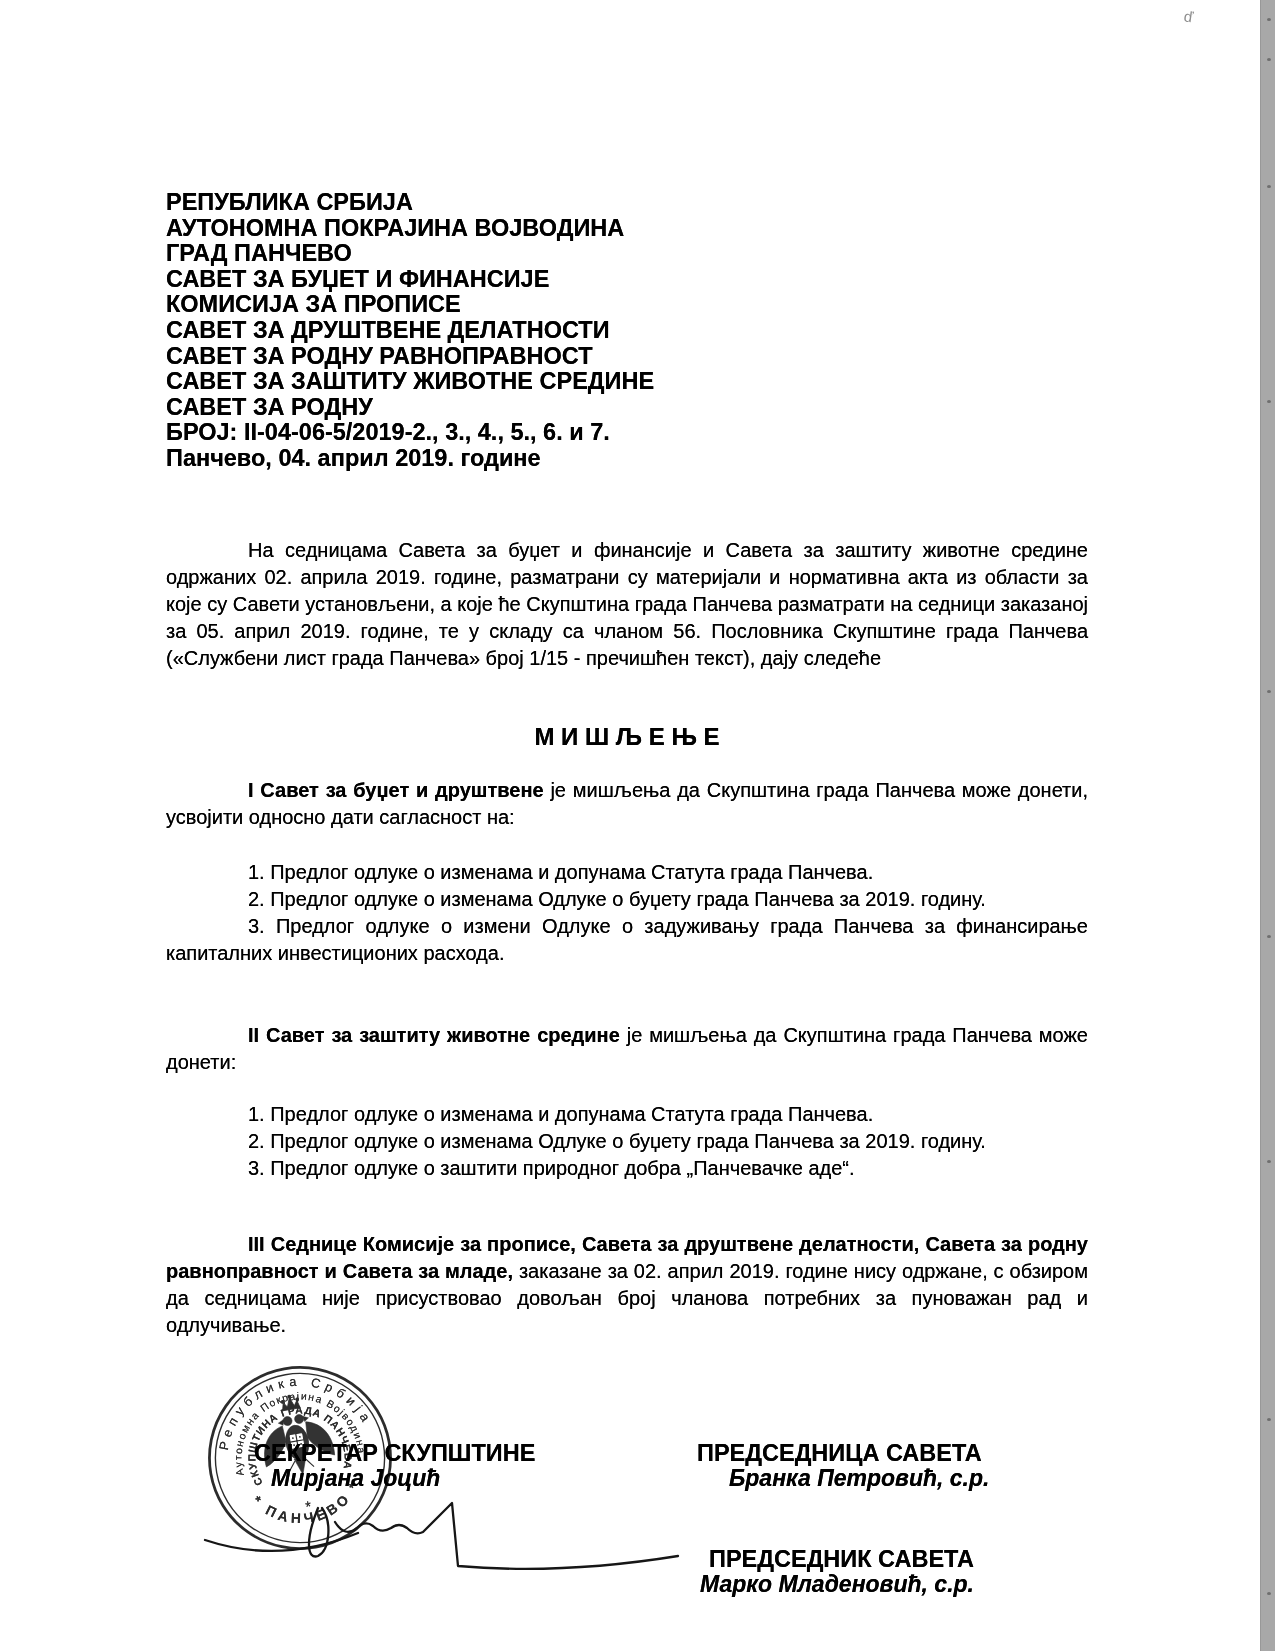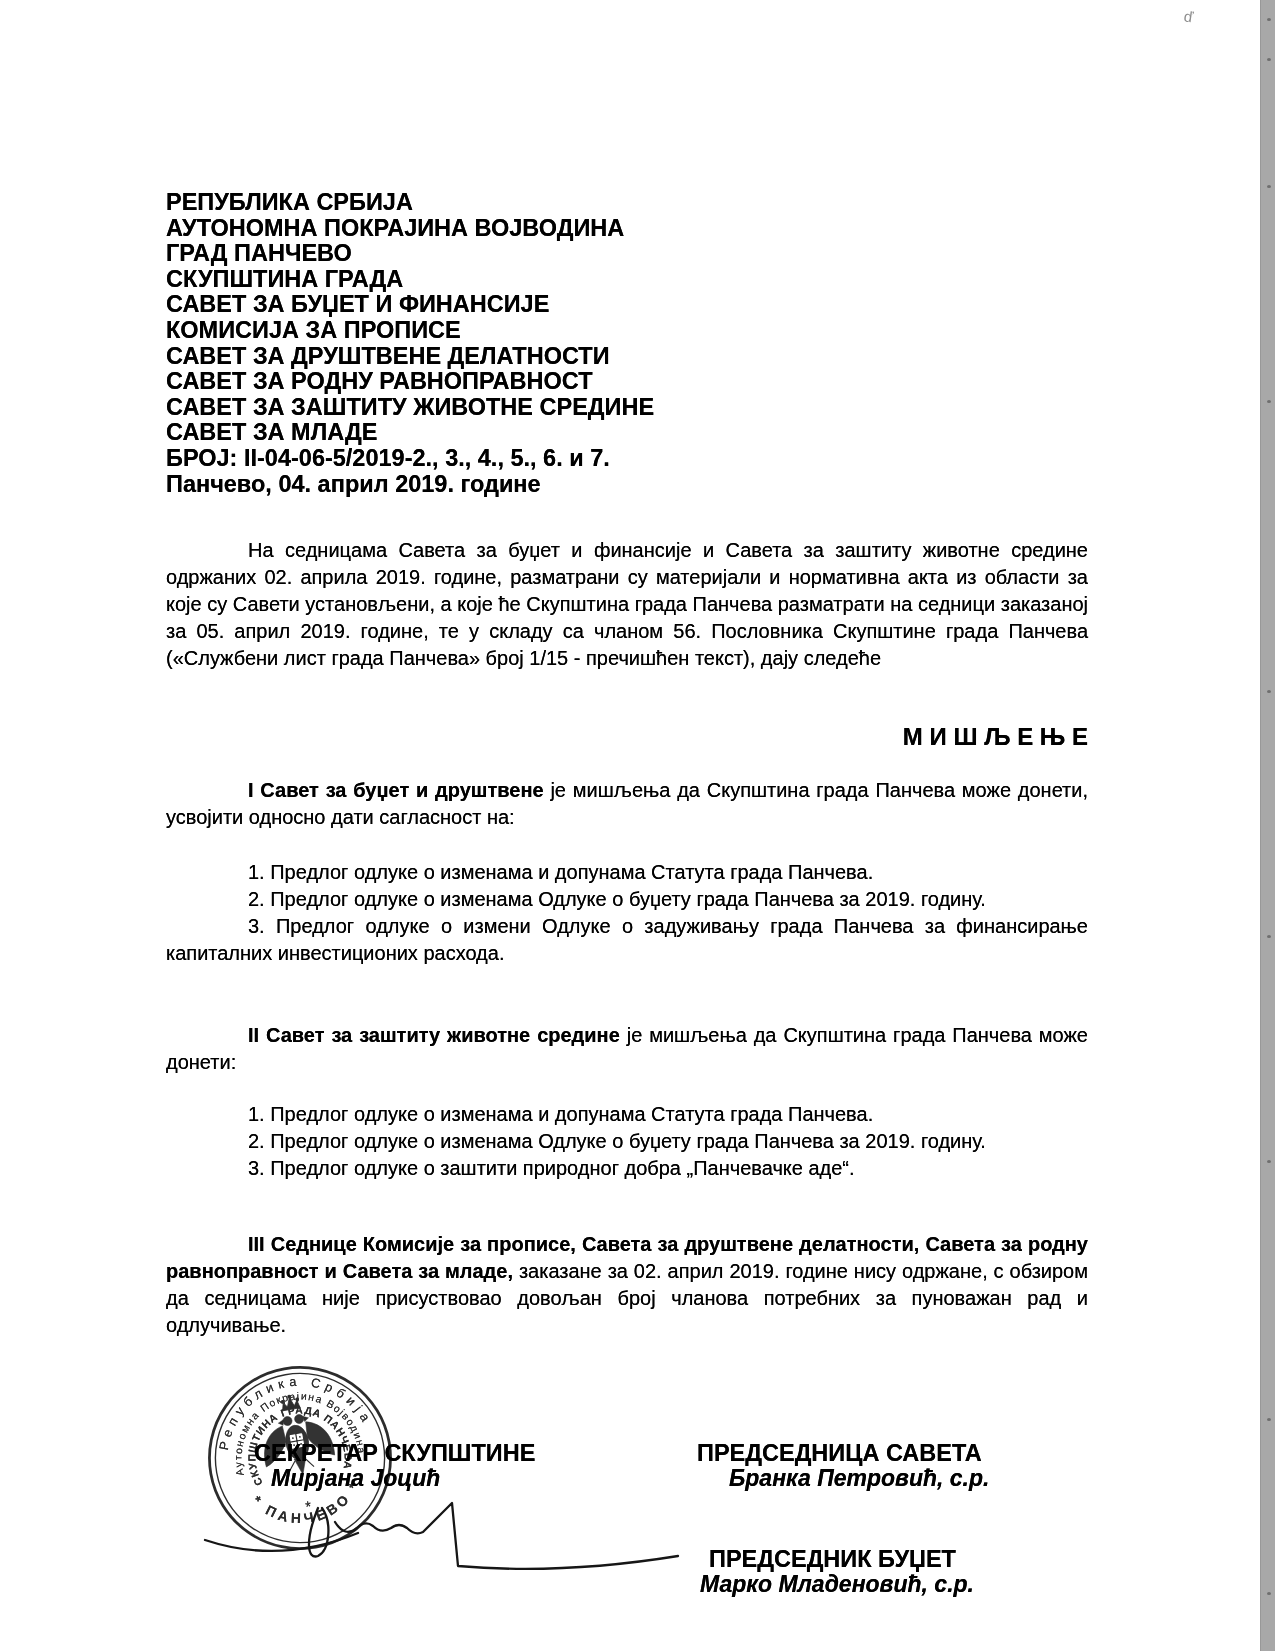--- a/index.html
+++ b/index.html
@@ -19,21 +19,21 @@
   }
   .block {
     position:absolute; left:166px; width:922px;
     font-size:20px; line-height:27px;
     text-align:justify;
   }
   .indent { text-indent:82px; }
   .bold { font-weight:700; }
   .doc-title {
     position:absolute; left:166px; width:922px; top:723px;
-    text-align:right; font-weight:700; font-size:24px;
+    text-align:center; font-weight:700; font-size:24px;
   }
   .sig-role {
     position:absolute; font-weight:700; font-size:23.5px; white-space:nowrap;
   }
   .sig-name {
     position:absolute; font-weight:700; font-style:italic; font-size:23px; white-space:nowrap;
   }
   .stamp-svg   { position:absolute; left:206px; top:1361px; opacity:0.92; }
   .signature-svg { position:absolute; left:190px; top:1485px; }
   .scan-strip {
@@ -52,27 +52,26 @@
 </style>
 </head>
 <body>
 
 <div class="page">
 
   <div class="letterhead">
     <div>РЕПУБЛИКА СРБИЈА</div>
     <div>АУТОНОМНА ПОКРАЈИНА ВОЈВОДИНА</div>
     <div>ГРАД ПАНЧЕВО</div>
-    <div>СКУПШТИНА ГРАДА</div>
     <div>САВЕТ ЗА БУЏЕТ И ФИНАНСИЈЕ</div>
     <div>КОМИСИЈА ЗА ПРОПИСЕ</div>
     <div>САВЕТ ЗА ДРУШТВЕНЕ ДЕЛАТНОСТИ</div>
     <div>САВЕТ ЗА РОДНУ РАВНОПРАВНОСТ</div>
     <div>САВЕТ ЗА ЗАШТИТУ ЖИВОТНЕ СРЕДИНЕ</div>
-    <div>САВЕТ ЗА МЛАДЕ</div>
+    <div>САВЕТ ЗА РОДНУ</div>
     <div>БРОЈ: II-04-06-5/2019-2., 3., 4., 5., 6. и 7.</div>
     <div>Панчево,  04. април 2019. године</div>
   </div>
 
   <div class="block indent" style="top:537px;">На седницама Савета за буџет и финансије и Савета за заштиту животне средине одржаних 02. априла 2019. године, разматрани су материјали и нормативна акта из области за које су Савети  установљени, а које ће Скупштина града Панчева разматрати на седници заказаној за 05. април 2019. године, те у складу са чланом 56. Пословника Скупштине града Панчева («Службени лист града Панчева» број 1/15 - пречишћен текст), дају следеће</div>
 
   <div class="doc-title">М И Ш Љ Е Њ Е</div>
 
   <div class="block indent" style="top:777px;"><span class="bold">I Савет за буџет и друштвене</span><span> је мишљења да Скупштина града Панчева може донети, усвојити односно дати сагласност на:</span></div>
 
@@ -145,21 +144,21 @@
       <path d="M145,37 q10,16 22,6 q8,-8 16,-2 q8,8 18,2 q8,-6 16,0 q8,8 16,4 L262,18 L268,81 Q370,90 488,71"></path>
     </g>
   </svg>
 
   <div class="sig-role" style="left:254px; top:1440px;">СЕКРЕТАР СКУПШТИНЕ</div>
   <div class="sig-name" style="left:271px; top:1465px;">Мирјана Јоцић</div>
 
   <div class="sig-role" style="left:697px; top:1440px;">ПРЕДСЕДНИЦА САВЕТА</div>
   <div class="sig-name" style="left:697px; top:1465px;margin-left:32px;">Бранка Петровић, с.р.</div>
 
-  <div class="sig-role" style="left:709px; top:1546px;">ПРЕДСЕДНИК БУЏЕТ</div>
+  <div class="sig-role" style="left:709px; top:1546px;">ПРЕДСЕДНИК САВЕТА</div>
   <div class="sig-name" style="left:700px; top:1571px;">Марко Младеновић, с.р.</div>
 
   <span class="corner-mark">ď</span>
   <div class="scan-strip">
     <div class="speck" style="top:18px;"></div>
     <div class="speck" style="top:58px;"></div>
     <div class="speck" style="top:185px;"></div>
     <div class="speck" style="top:400px;"></div>
     <div class="speck" style="top:690px;"></div>
     <div class="speck" style="top:935px;"></div>

